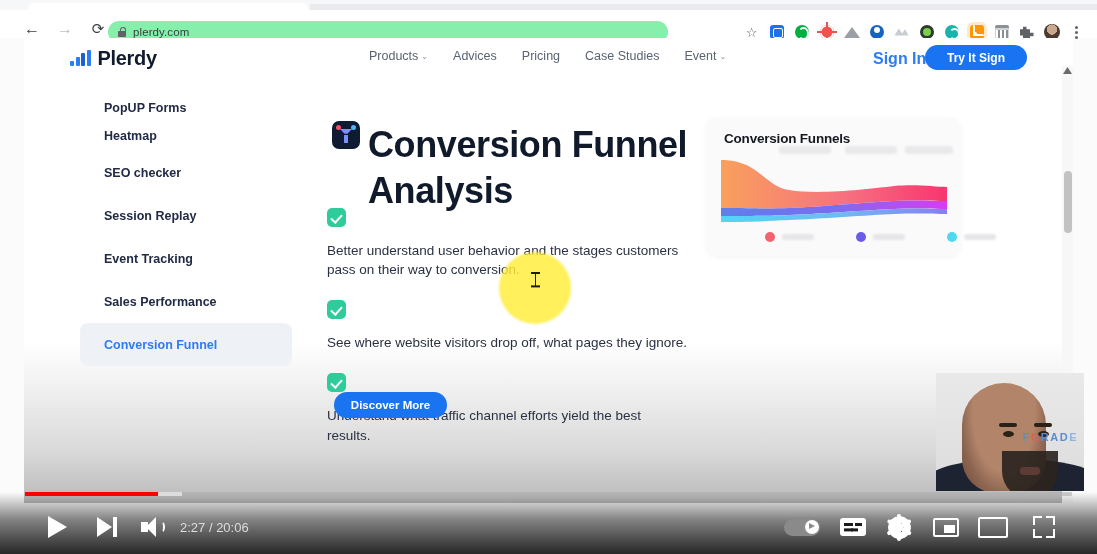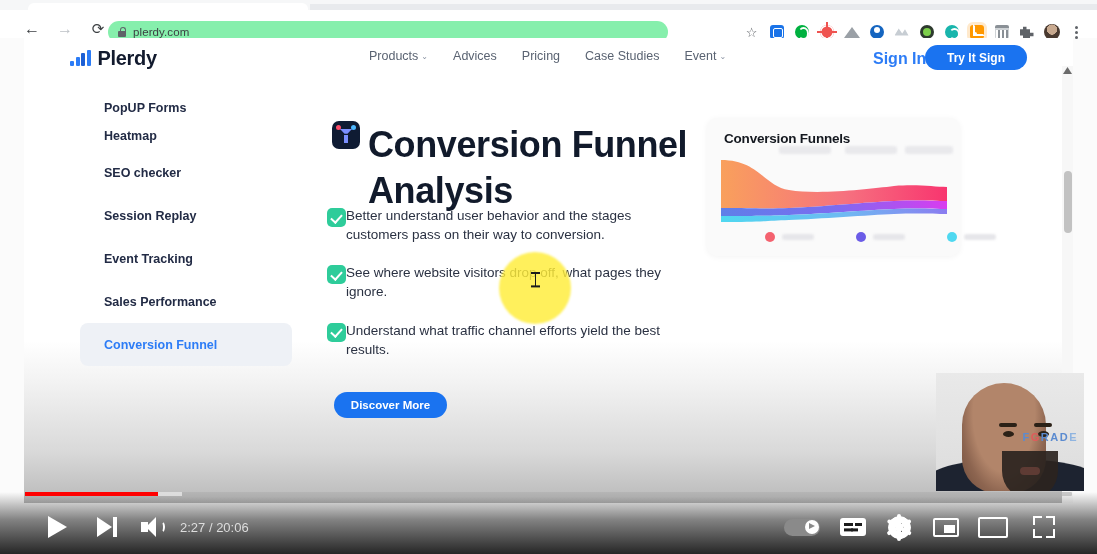--- a/index.html
+++ b/index.html
@@ -136,21 +136,21 @@
   .hero-ic .fl::before{ content:""; position:absolute; left:0; top:2px; width:12px; height:8px;
                         background:#7b8fff; clip-path:polygon(0 0,100% 0,62% 60%,38% 60%); }
   .hero-ic .fl::after{ content:""; position:absolute; left:4.4px; top:8px; width:3.2px;
                        height:8px; background:#7b8fff; }
   .hero-ic .d1{position:absolute;left:4px;top:4px;width:5px;height:5px;border-radius:50%;background:#ff4d6a;}
   .hero-ic .d2{position:absolute;right:4px;top:4px;width:5px;height:5px;border-radius:50%;background:#4db8ff;}
   .hero-title { position:absolute; left:61px; top:20px; width:330px; font-size:36px;
                 font-weight:bold; color:#111a2b; line-height:1.27; letter-spacing:-.4px;margin-top:26px; }
 
   .bullets { position:absolute; left:20px; top:130px; width:360px; }
-  .bullet { display:flex; margin-bottom:19px; }
+  .bullet { display:flex; gap:14px; margin-bottom:19px;flex-direction:column; }
   .chk { flex:0 0 auto; width:19px; height:19px; border-radius:5px; background:#2ecc9a;
          position:relative; margin-top:2px; }
   .chk::after { content:""; position:absolute; left:5.5px; top:3.5px; width:5px; height:9px;
                 border:2.2px solid #fff; border-top:none; border-left:none;
                 transform:rotate(42deg); }
   .btxt { font-size:13.5px; color:#2a3142; line-height:1.42; }
 
   .discover { position:absolute; left:27px; top:316px; width:113px; height:26px;
               background:#1a73f0; border-radius:14px; color:#fff; font-size:11.5px;
               font-weight:bold; display:flex; align-items:center; justify-content:center; }

